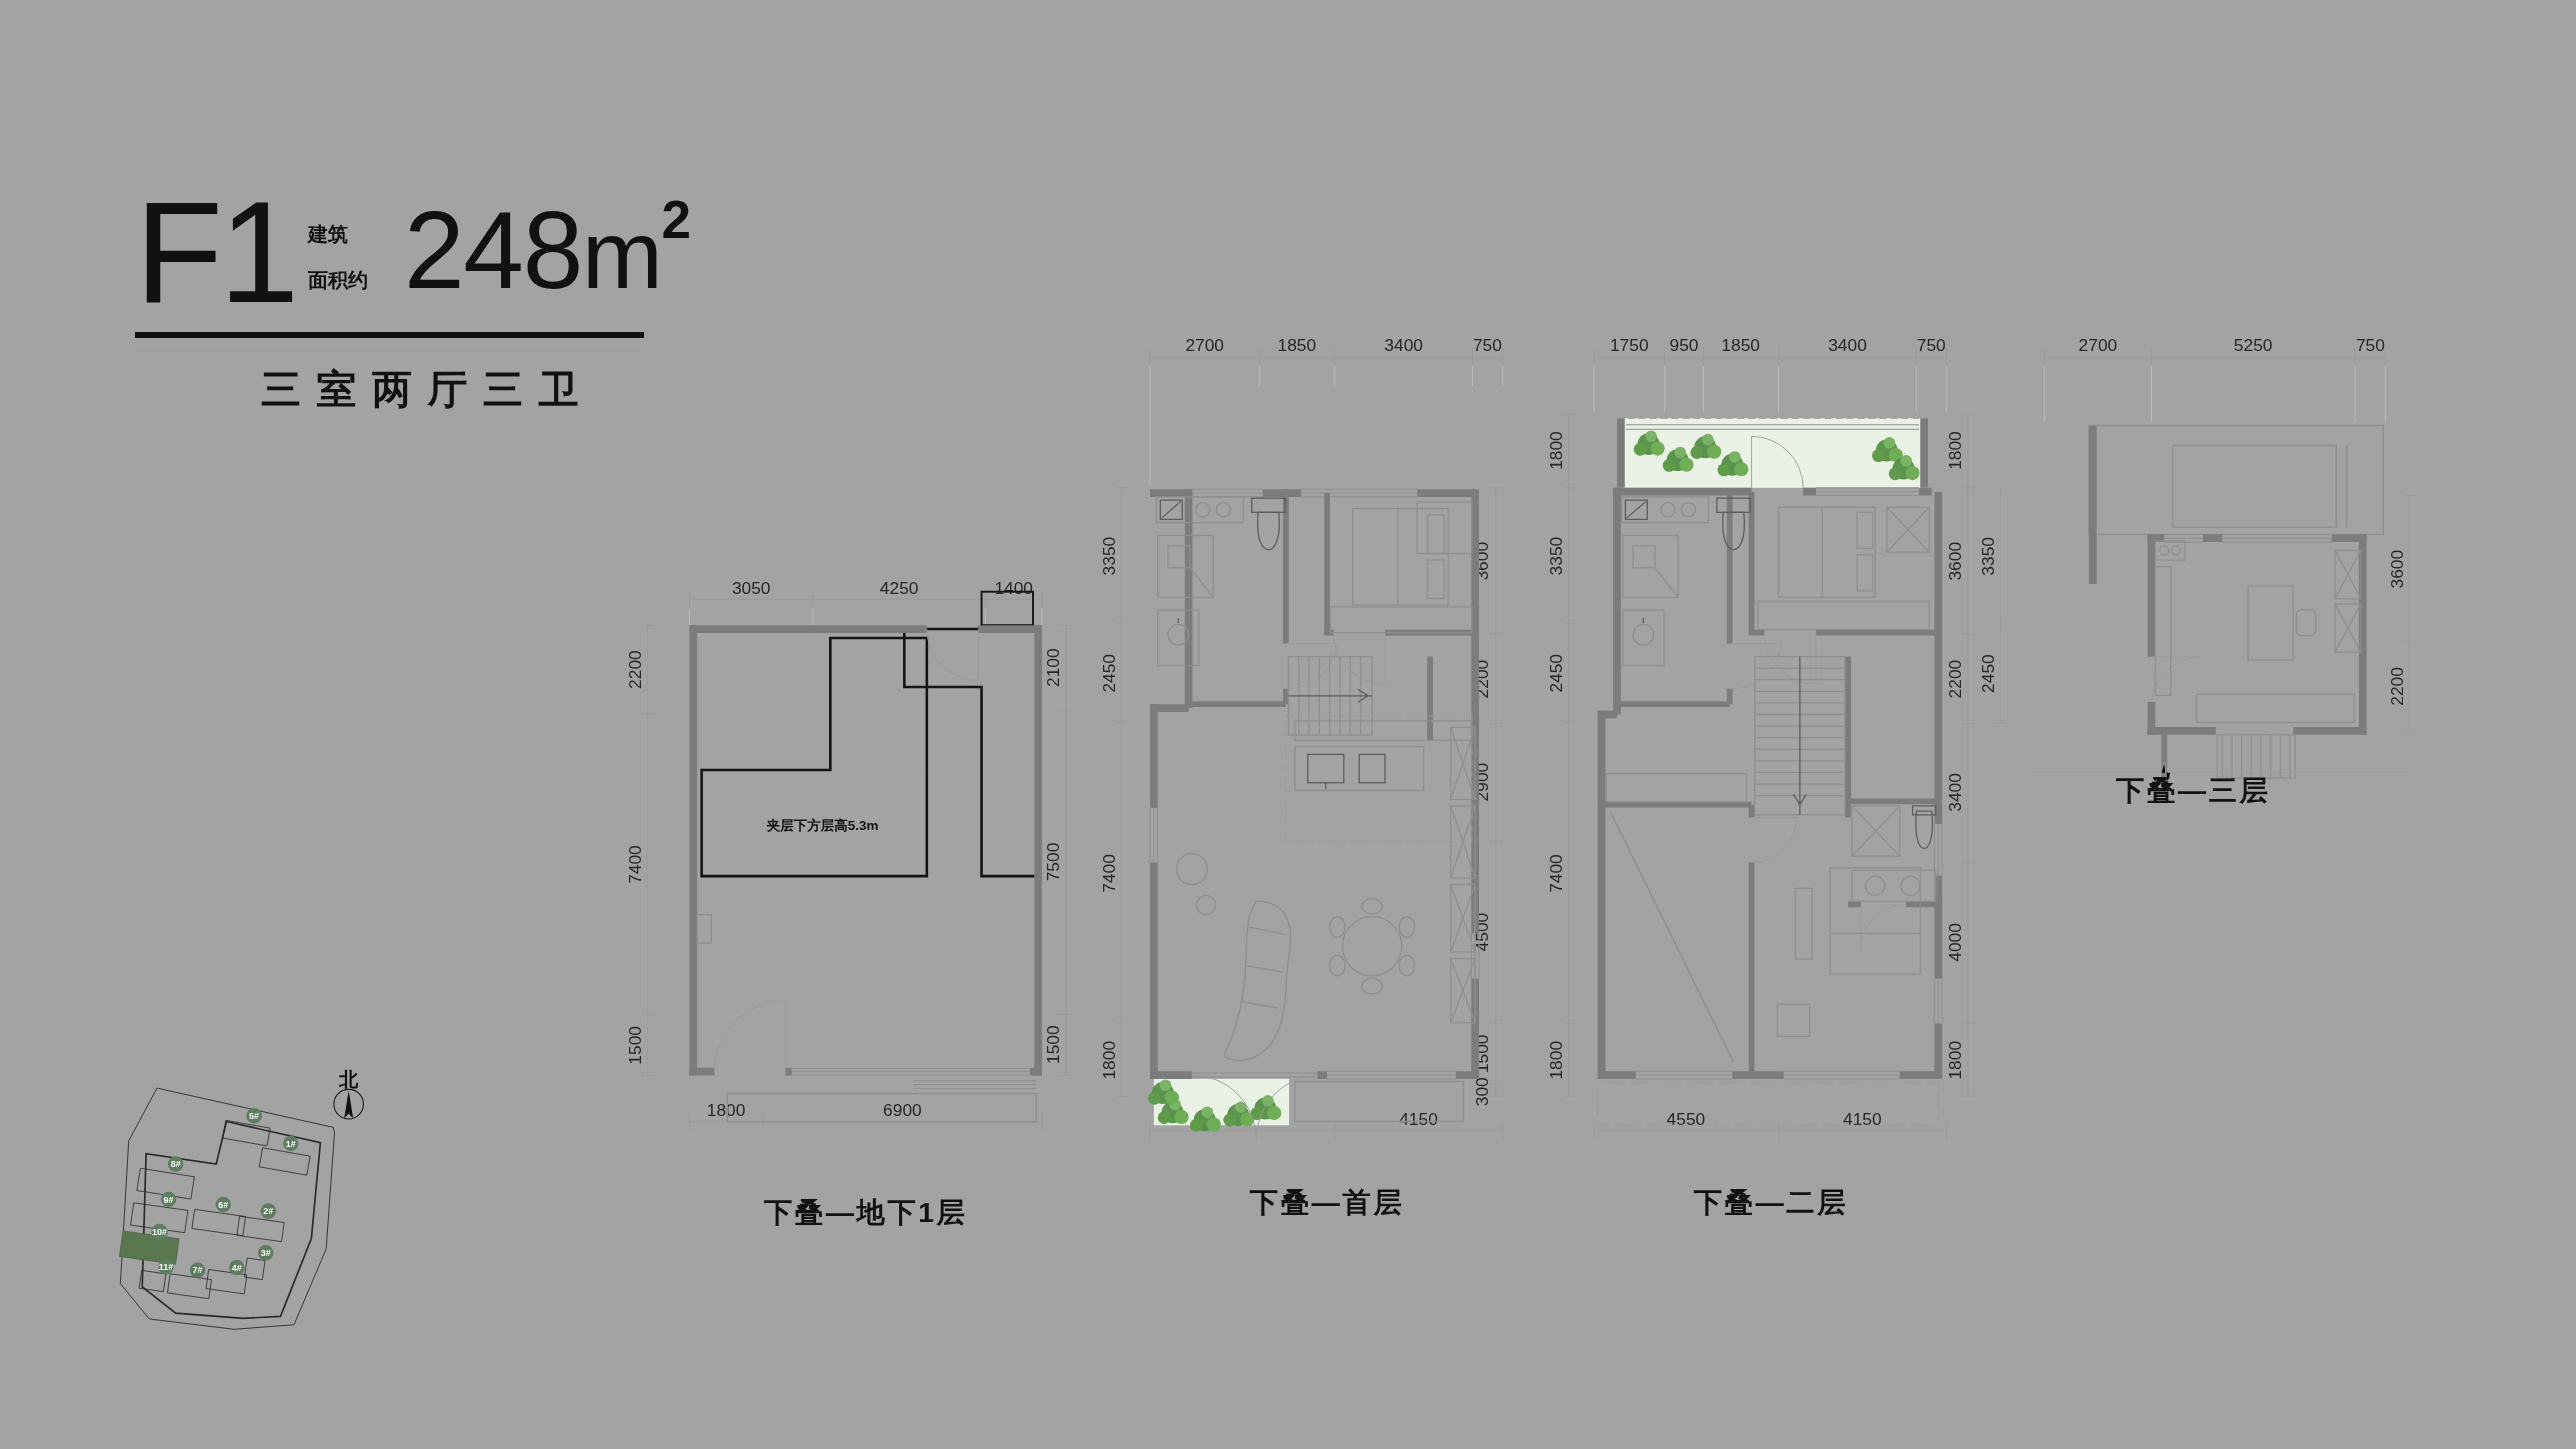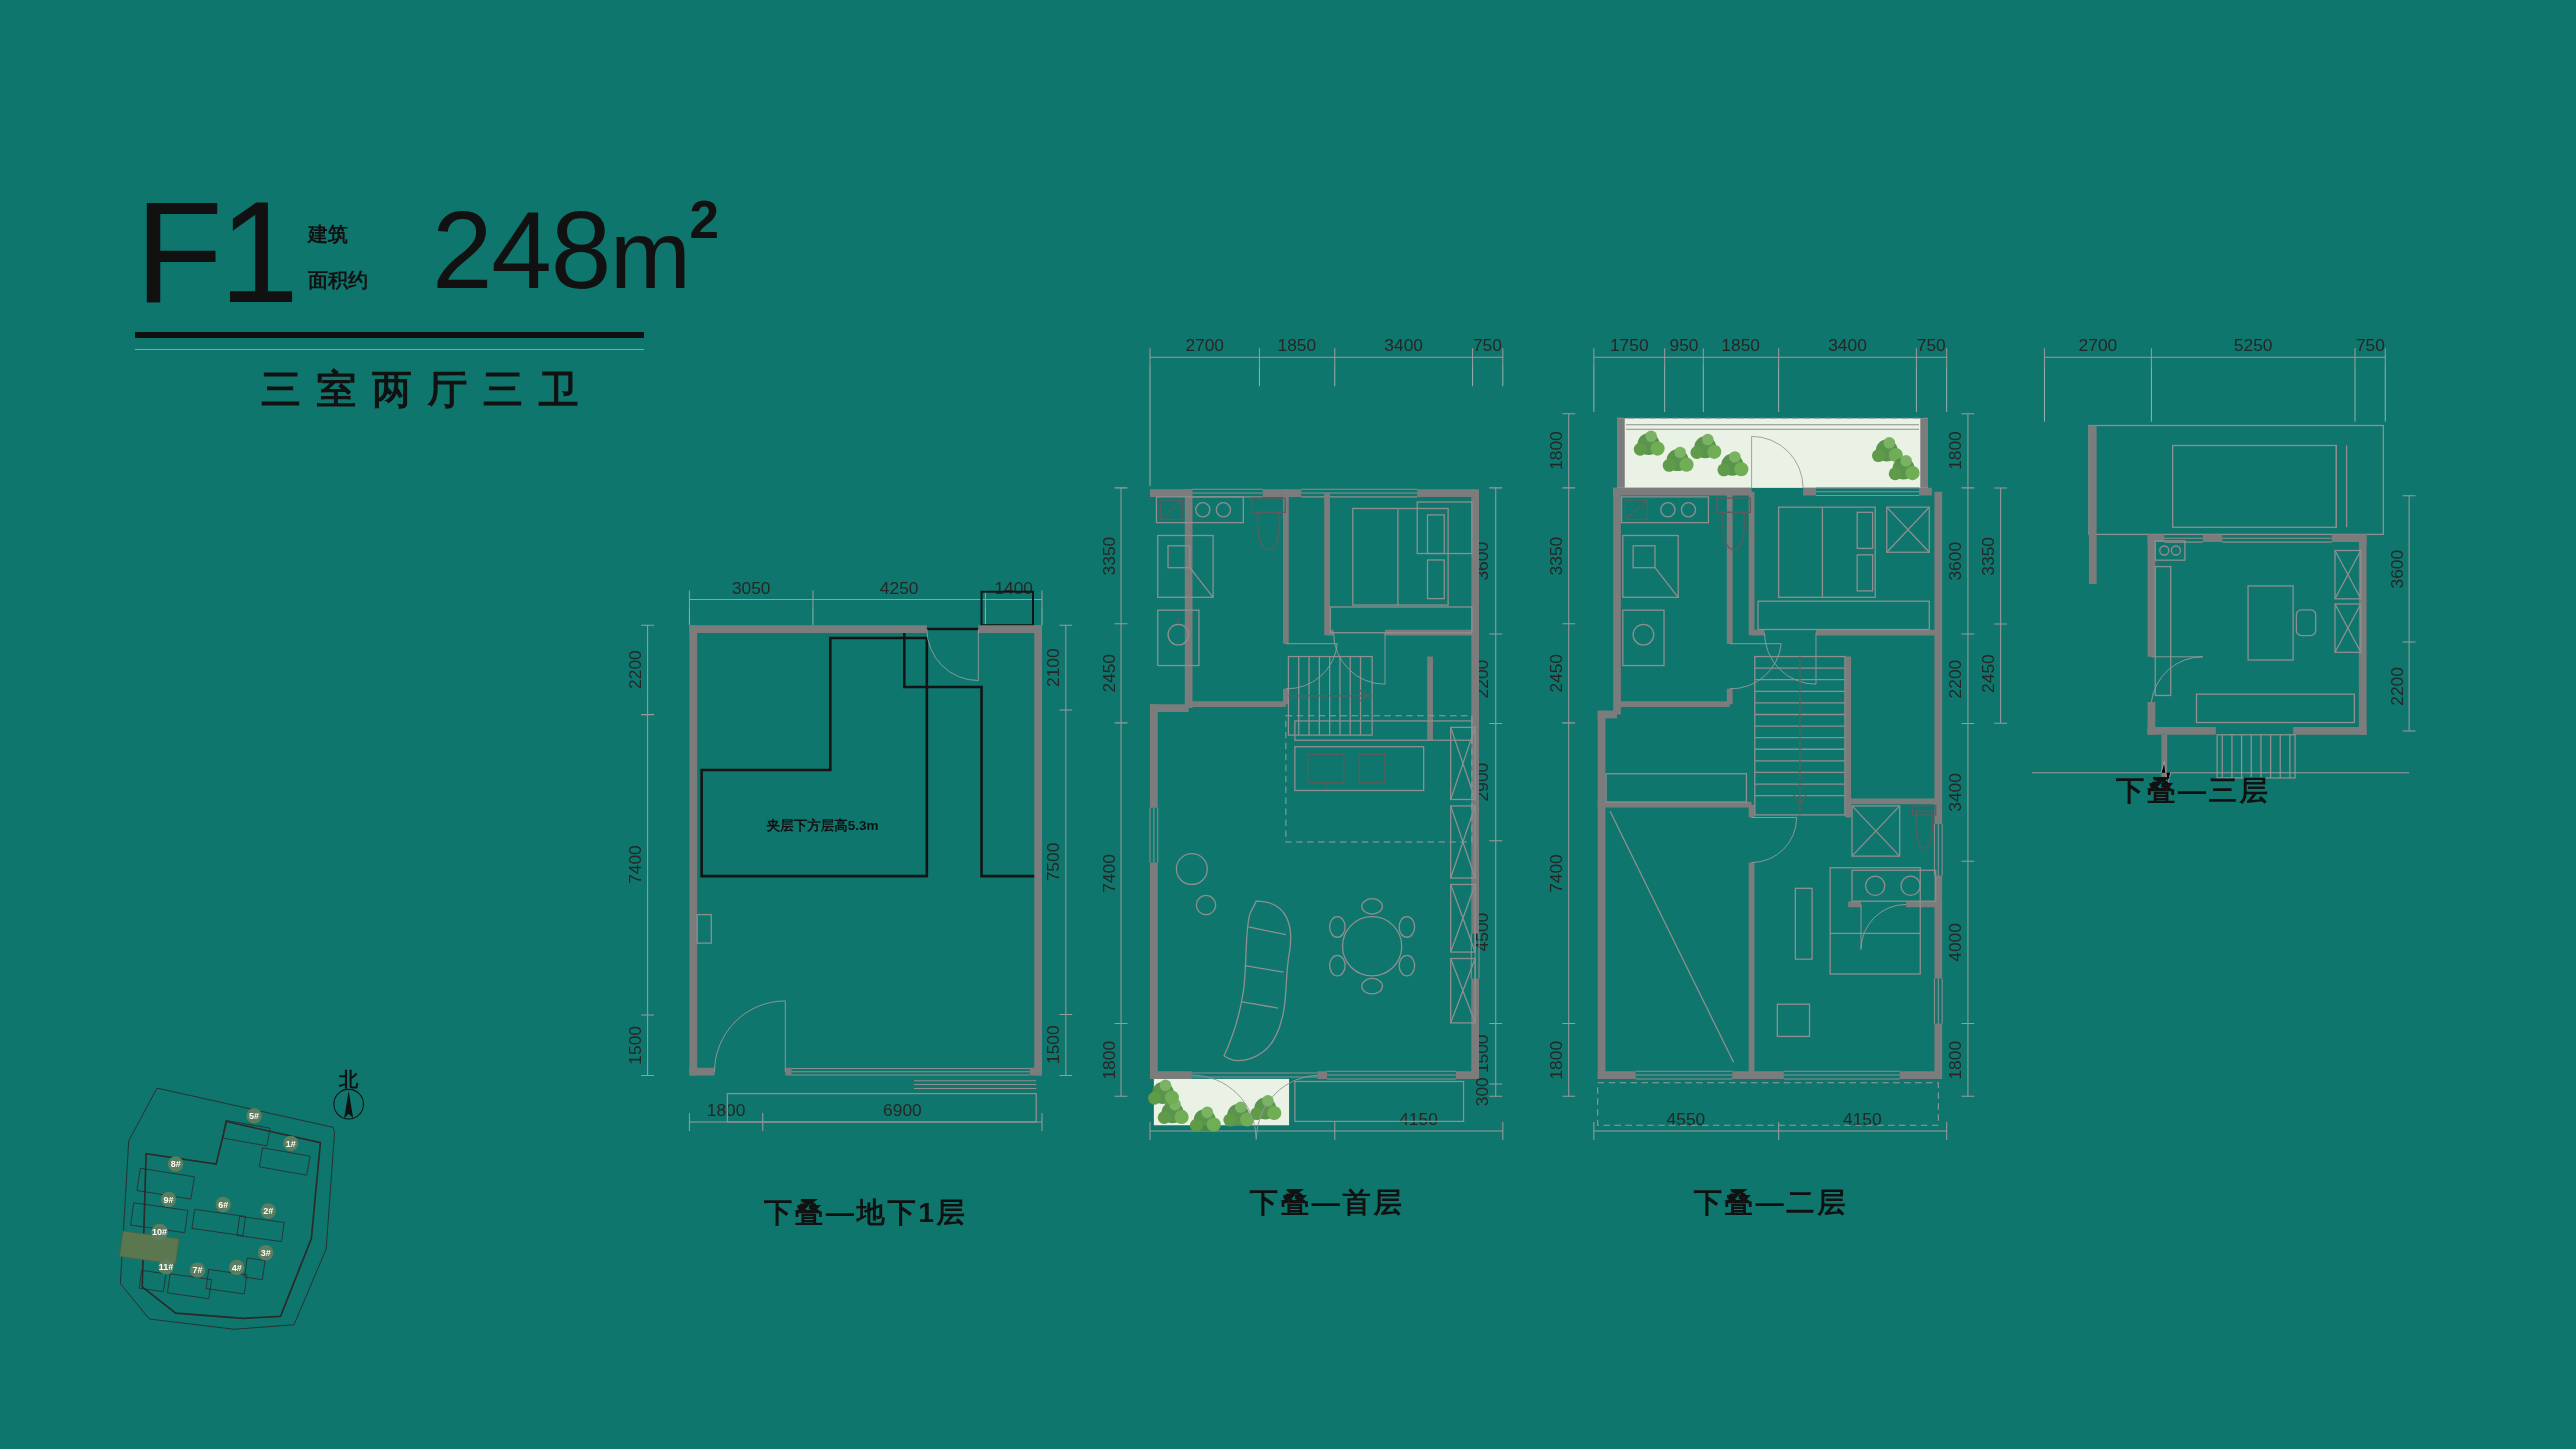--- a/index.html
+++ b/index.html
@@ -1,22 +1,22 @@
 <!DOCTYPE html>
 <html style="font-size:10.3px"><head>
 <meta charset="utf-8">
 <style>
   html,body{margin:0;padding:0;background:#fff;}
-  .canvas{position:relative;width:2576px;height:1449px;background:#0f766e;overflow:hidden;
+  .canvas{position:relative;width:2576px;height:1449px;background:#a3a3a3;overflow:hidden;
           font-family:"Liberation Sans","DejaVu Sans",sans-serif;color:#111;}
   
   .titleblock{position:absolute;left:135px;top:193px;width:515px;height:213px;}
   .code{position:absolute;left:0;top:-5.2px;font-size:144px;line-height:129px;font-weight:500;letter-spacing:-3.9px;}
   .arealbl{position:absolute;left:173px;top:18px;font-size:20px;font-weight:700;line-height:46px;}
-  .areaval{position:absolute;left:269px;top:-6.4px;font-size:109px;font-weight:500;letter-spacing:-1.3px;margin-left:28px;}
+  .areaval{position:absolute;left:269px;top:-6.4px;font-size:109px;font-weight:500;letter-spacing:-1.3px;}
   .areaunit{font-size:97px;}
   .areasup{font-size:53px;vertical-align:50px;font-weight:600;}
   .rule-thick{position:absolute;left:0;top:139px;width:509px;height:6.4px;background:#101010;}
   .rule-thin{position:absolute;left:0;top:156px;width:509px;height:1.3px;background:#9d9d9d;}
   .subtitle{position:absolute;left:126px;top:169px;font-size:40px;font-weight:600;letter-spacing:15.5px;white-space:nowrap;}
   
   svg{position:absolute;overflow:visible;}
   .dim{stroke:#9b9b9b;stroke-width:1.6px;}
   .ext{stroke:#c3c3c3;stroke-width:1.2px;}
   .dimtxt{fill:#262626;font-size:27px;text-anchor:middle;}

